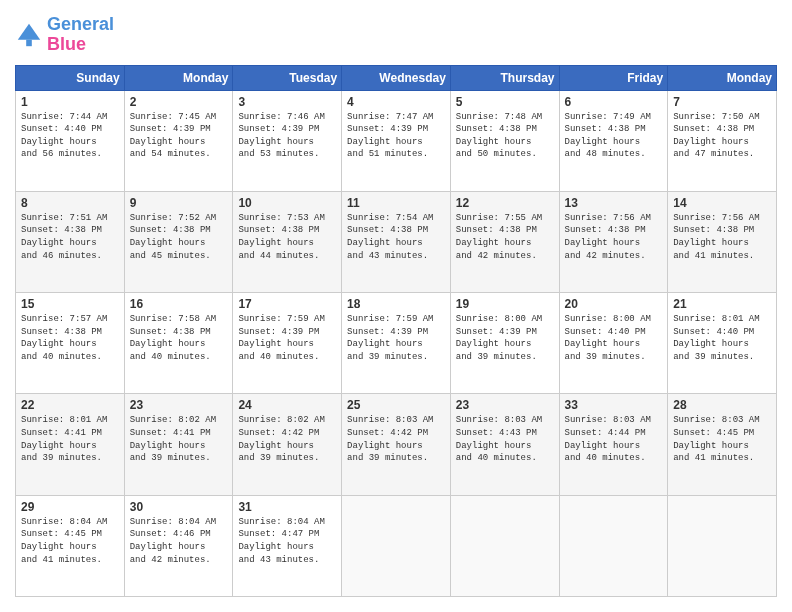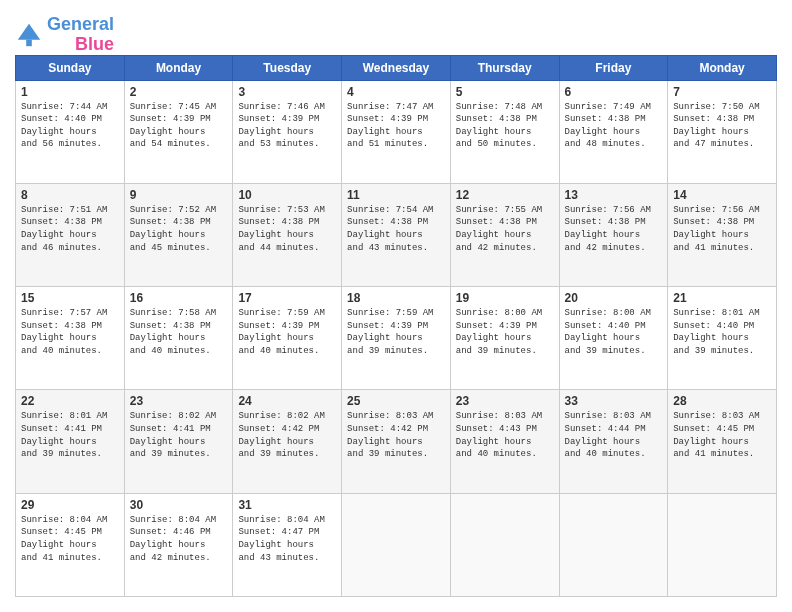--- a/index.html
+++ b/index.html
@@ -14,21 +14,21 @@
       width: 792px;
       height: 612px;
       padding: 15px;
       display: flex;
       flex-direction: column;
     }
     .header {
       display: flex;
       justify-content: space-between;
       align-items: flex-start;
-      text-align: right;
+      margin-bottom: 10px;
     }
     .logo {
       display: flex;
       align-items: center;
       gap: 4px;
     }
     .logo-text {
       font-size: 18px;
       font-weight: bold;
       color: #333;
@@ -59,21 +59,21 @@
       border-collapse: collapse;
       width: 100%;
       table-layout: fixed;
     }
     .calendar th {
       background: #3a6bbf;
       color: #fff;
       font-size: 12px;
       font-weight: bold;
       padding: 5px 4px;
-      text-align: center;
+      text-align: right;
       border: 1px solid #2a5aaf;
     }
     .calendar td {
       border: 1px solid #ccc;
       vertical-align: top;
       padding: 4px 5px;
       font-size: 9.5px;
       color: #333;
       background: #fff;
       height: 85px;

